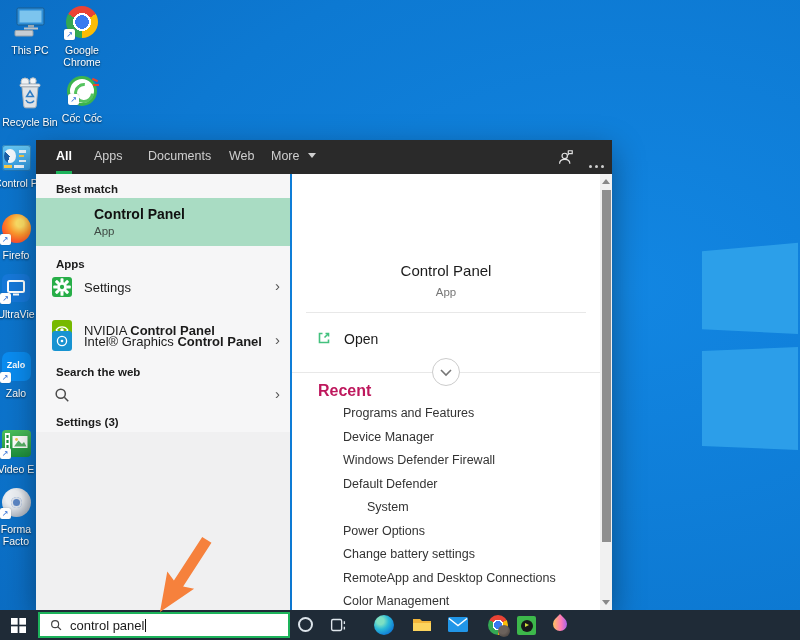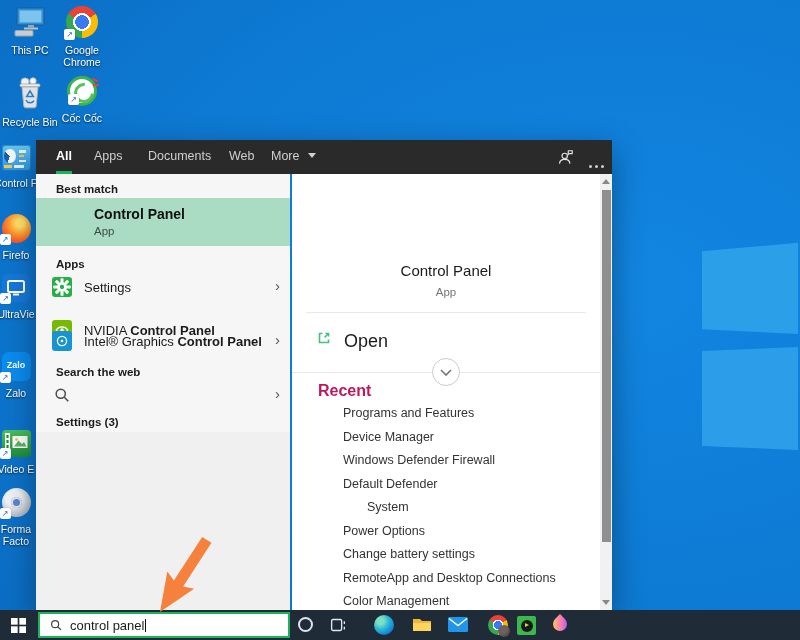--- a/index.html
+++ b/index.html
@@ -287,21 +287,21 @@
       <div class="ab divider" style="left:14px;top:138px;width:280px;"></div>
 
       <div class="ab" style="left:0;top:150px;width:308px;height:30px;cursor:pointer;">
         <span class="ab" style="left:24px;top:6px;">
           <svg width="16" height="16" viewBox="0 0 16 16" fill="none" stroke="#43c17e" stroke-width="1.6">
             <path d="M6.5 3.5H3.5v9h9v-3"></path>
               <path d="M9.5 3.5h3v3"></path>
               <path d="M12.5 3.5 8.5 7.5"></path>
           </svg>
         </span>
-        <span class="ab" style="left:52px;top:7px;font-size:18px;color:#1b1b1b;">Open</span>
+        <span class="ab" style="left:52px;top:7px;font-size:14px;color:#1b1b1b;">Open</span>
       </div>
 
       <div class="ab divider" style="left:0;top:198px;width:308px;"></div>
       <div class="ab" style="left:140px;top:184px;width:28px;height:28px;border-radius:50%;background:#fff;border:1px solid #ccc;box-sizing:border-box;cursor:pointer;">
         <svg width="26" height="26" viewBox="0 0 26 26">
           <path d="M8 11l5 5 5-5" fill="none" stroke="#767676" stroke-width="1.6"></path>
         </svg>
       </div>
 
       <div class="ab" style="left:26px;top:208px;font-size:16px;font-weight:bold;color:#be185d;">Recent</div>

